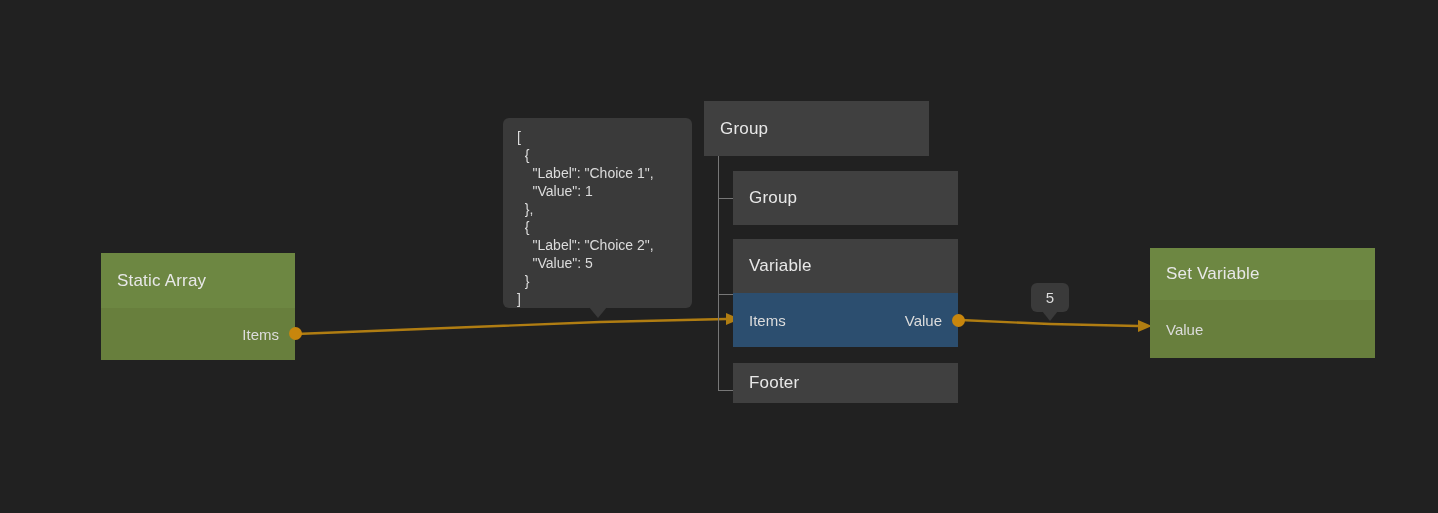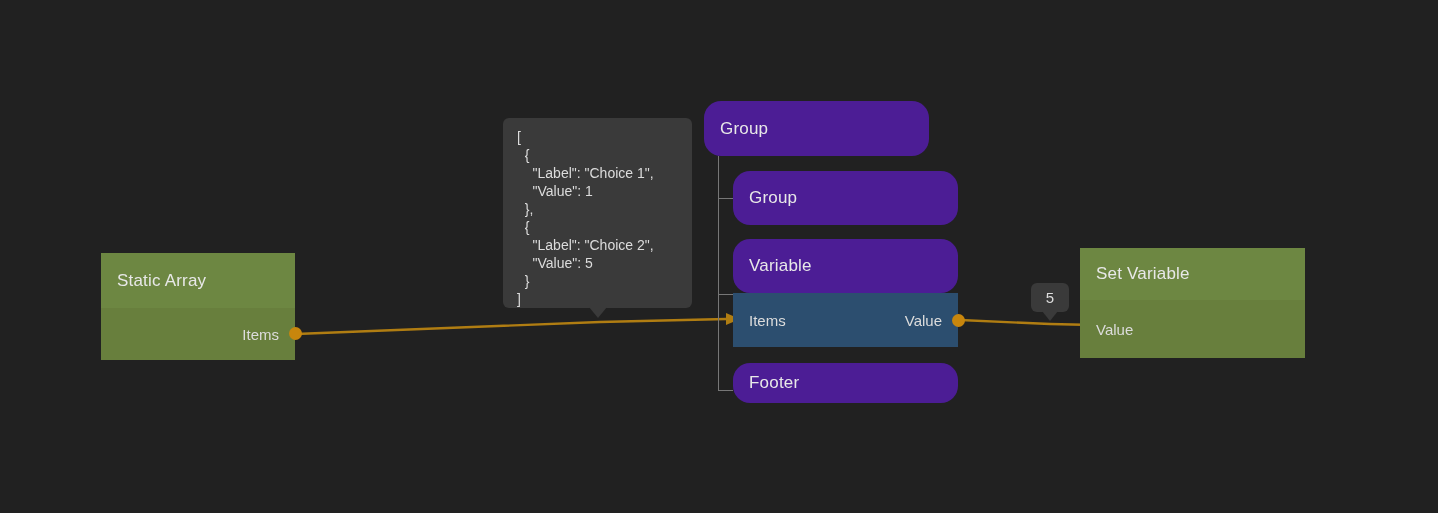--- a/index.html
+++ b/index.html
@@ -57,42 +57,42 @@
     color: #dcdcdc;
     height: 100%;
   }
   .port-label-in  { text-align: left; }
   .port-label-out { text-align: right; margin-left: auto; }
 
   
   .green > .node-header { background: #6d8742; }
   .green > .node-body   { background: #687f3d; }
   
-  .blue > .node-header { background: #4c1d95; border-radius: 17px; }
+  .blue > .node-header { background: #404040; }
   .blue > .node-body   { background: #2c4e6f; }
 
   
   #node-static-array { left: 70px;  top: 253px; width: 225px; height: 107px; padding-left: 31px; }
   #node-static-array .node-header { height: 55px; }
   #node-static-array .node-body   { height: 52px; }
 
   #node-group { left: 704px; top: 101px; width: 225px; height: 55px; }
   #node-group .node-header { height: 55px; }
 
   #node-header-child { left: 733px; top: 171px; width: 225px; height: 54px; }
   #node-header-child .node-header { height: 54px; }
 
   #node-dropdown { left: 733px; top: 239px; width: 225px; height: 108px; }
   #node-dropdown .node-header { height: 54px; }
   #node-dropdown .node-body   { height: 54px; }
 
   #node-footer-child { left: 733px; top: 363px; width: 225px; height: 54px; }
   #node-footer-child .node-header { height: 40px; }
 
-  #node-set-variable { left: 1080px; top: 248px; width: 225px; height: 110px; }
+  #node-set-variable { left: 1150px; top: 248px; width: 225px; height: 110px; }
   #node-set-variable .node-header { height: 52px; }
   #node-set-variable .node-body   { height: 58px; }
 
   
   .port-dot {
     position: absolute;
     width: 13px;
     height: 13px;
     border-radius: 50%;
     background: #c8860d;

